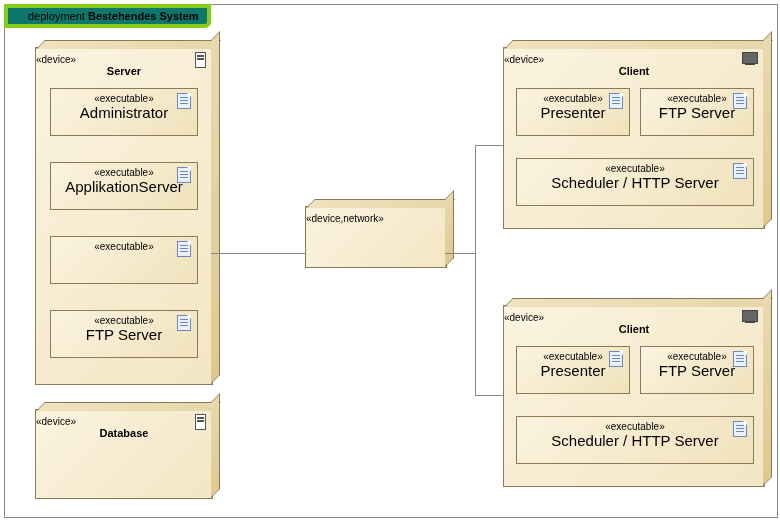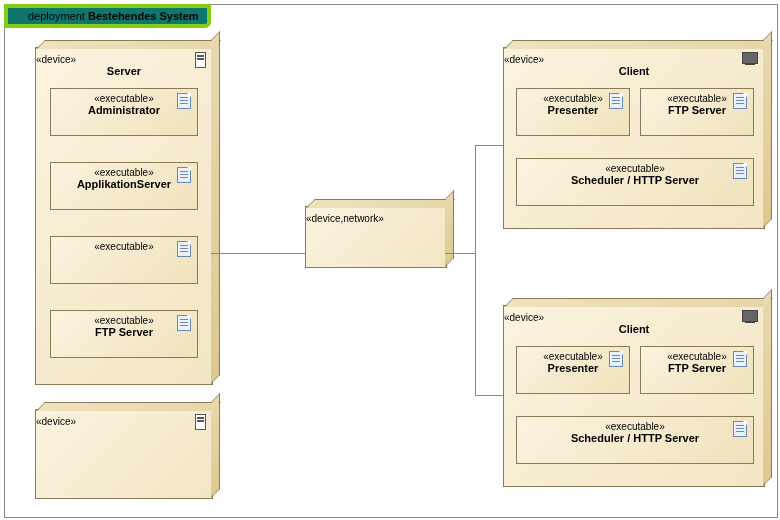--- a/index.html
+++ b/index.html
@@ -10,21 +10,21 @@
 
   .node{position:absolute;background:linear-gradient(135deg,#fbf3df 0%,#f3e6c4 100%);border:1px solid #8a7a55}
   .node .top{position:absolute;left:0;right:0;top:-8px;height:8px;background:linear-gradient(135deg,#efe2bf 0%,#e6d6a9 100%);border:1px solid #8a7a55;border-bottom:none;transform:skewX(-45deg);transform-origin:left bottom}
   .node .side{position:absolute;top:-8px;right:-8px;width:8px;bottom:0;background:linear-gradient(135deg,#e9d9b0 0%,#ddc98f 100%);border:1px solid #8a7a55;border-left:none;transform:skewY(-45deg);transform-origin:left top}
   .node .body{position:absolute;left:0;top:0;right:0;bottom:0}
   .node .hdr{font-size:10px;padding-top:6px}
   .node .name{text-align:center;font-weight:bold;font-size:11px;padding-bottom:4px}
 
   .comp{position:absolute;background:linear-gradient(135deg,#fbf3df 0%,#f0e2bc 100%);border:1px solid #8a7a55}
   .comp .hdr{text-align:center;font-size:10px;padding-top:4px}
-  .comp .name{text-align:center;font-weight:bold;font-size:11px}
+  .comp .name{text-align:center;font-weight:normal;font-size:15px}
 
   .doc-ico{position:absolute;top:4px;right:6px;width:12px;height:14px;border:1px solid #6c89b6;background:#eaf1fb}
   .doc-ico:before{content:"";position:absolute;right:-1px;top:-1px;width:0;height:0;border-left:4px solid transparent;border-top:4px solid #fff}
   .doc-ico:after{content:"";position:absolute;left:2px;top:3px;right:2px;height:1px;background:#6c89b6;box-shadow:0 3px 0 #6c89b6,0 6px 0 #6c89b6}
 
   .srv-ico{position:absolute;top:4px;right:6px;width:9px;height:14px;border:1px solid #555;background:#fff}
   .srv-ico:before{content:"";position:absolute;left:1px;right:1px;top:2px;height:2px;background:#555;box-shadow:0 3px 0 #555}
 
   .pc-ico{position:absolute;top:4px;right:6px;width:16px;height:13px}
   .pc-ico .mon{position:absolute;left:0;top:0;width:14px;height:10px;border:1px solid #444;background:#666}
@@ -77,20 +77,21 @@
         </div>
       </div>
     </div>
 
     <div class="node" style="left:30px;top:404px;width:176px;height:88px">
       <div class="top"></div>
         <div class="side"></div>
       <div class="body">
         <div class="srv-ico"></div>
         <div class="hdr">«device»</div>
+        <div class="name">Database</div>
       </div>
     </div>
 
     <div class="node" style="left:300px;top:201px;width:140px;height:60px">
       <div class="top"></div>
         <div class="side"></div>
       <div class="body">
         <div class="hdr">«device,network»</div>
       </div>
     </div>

